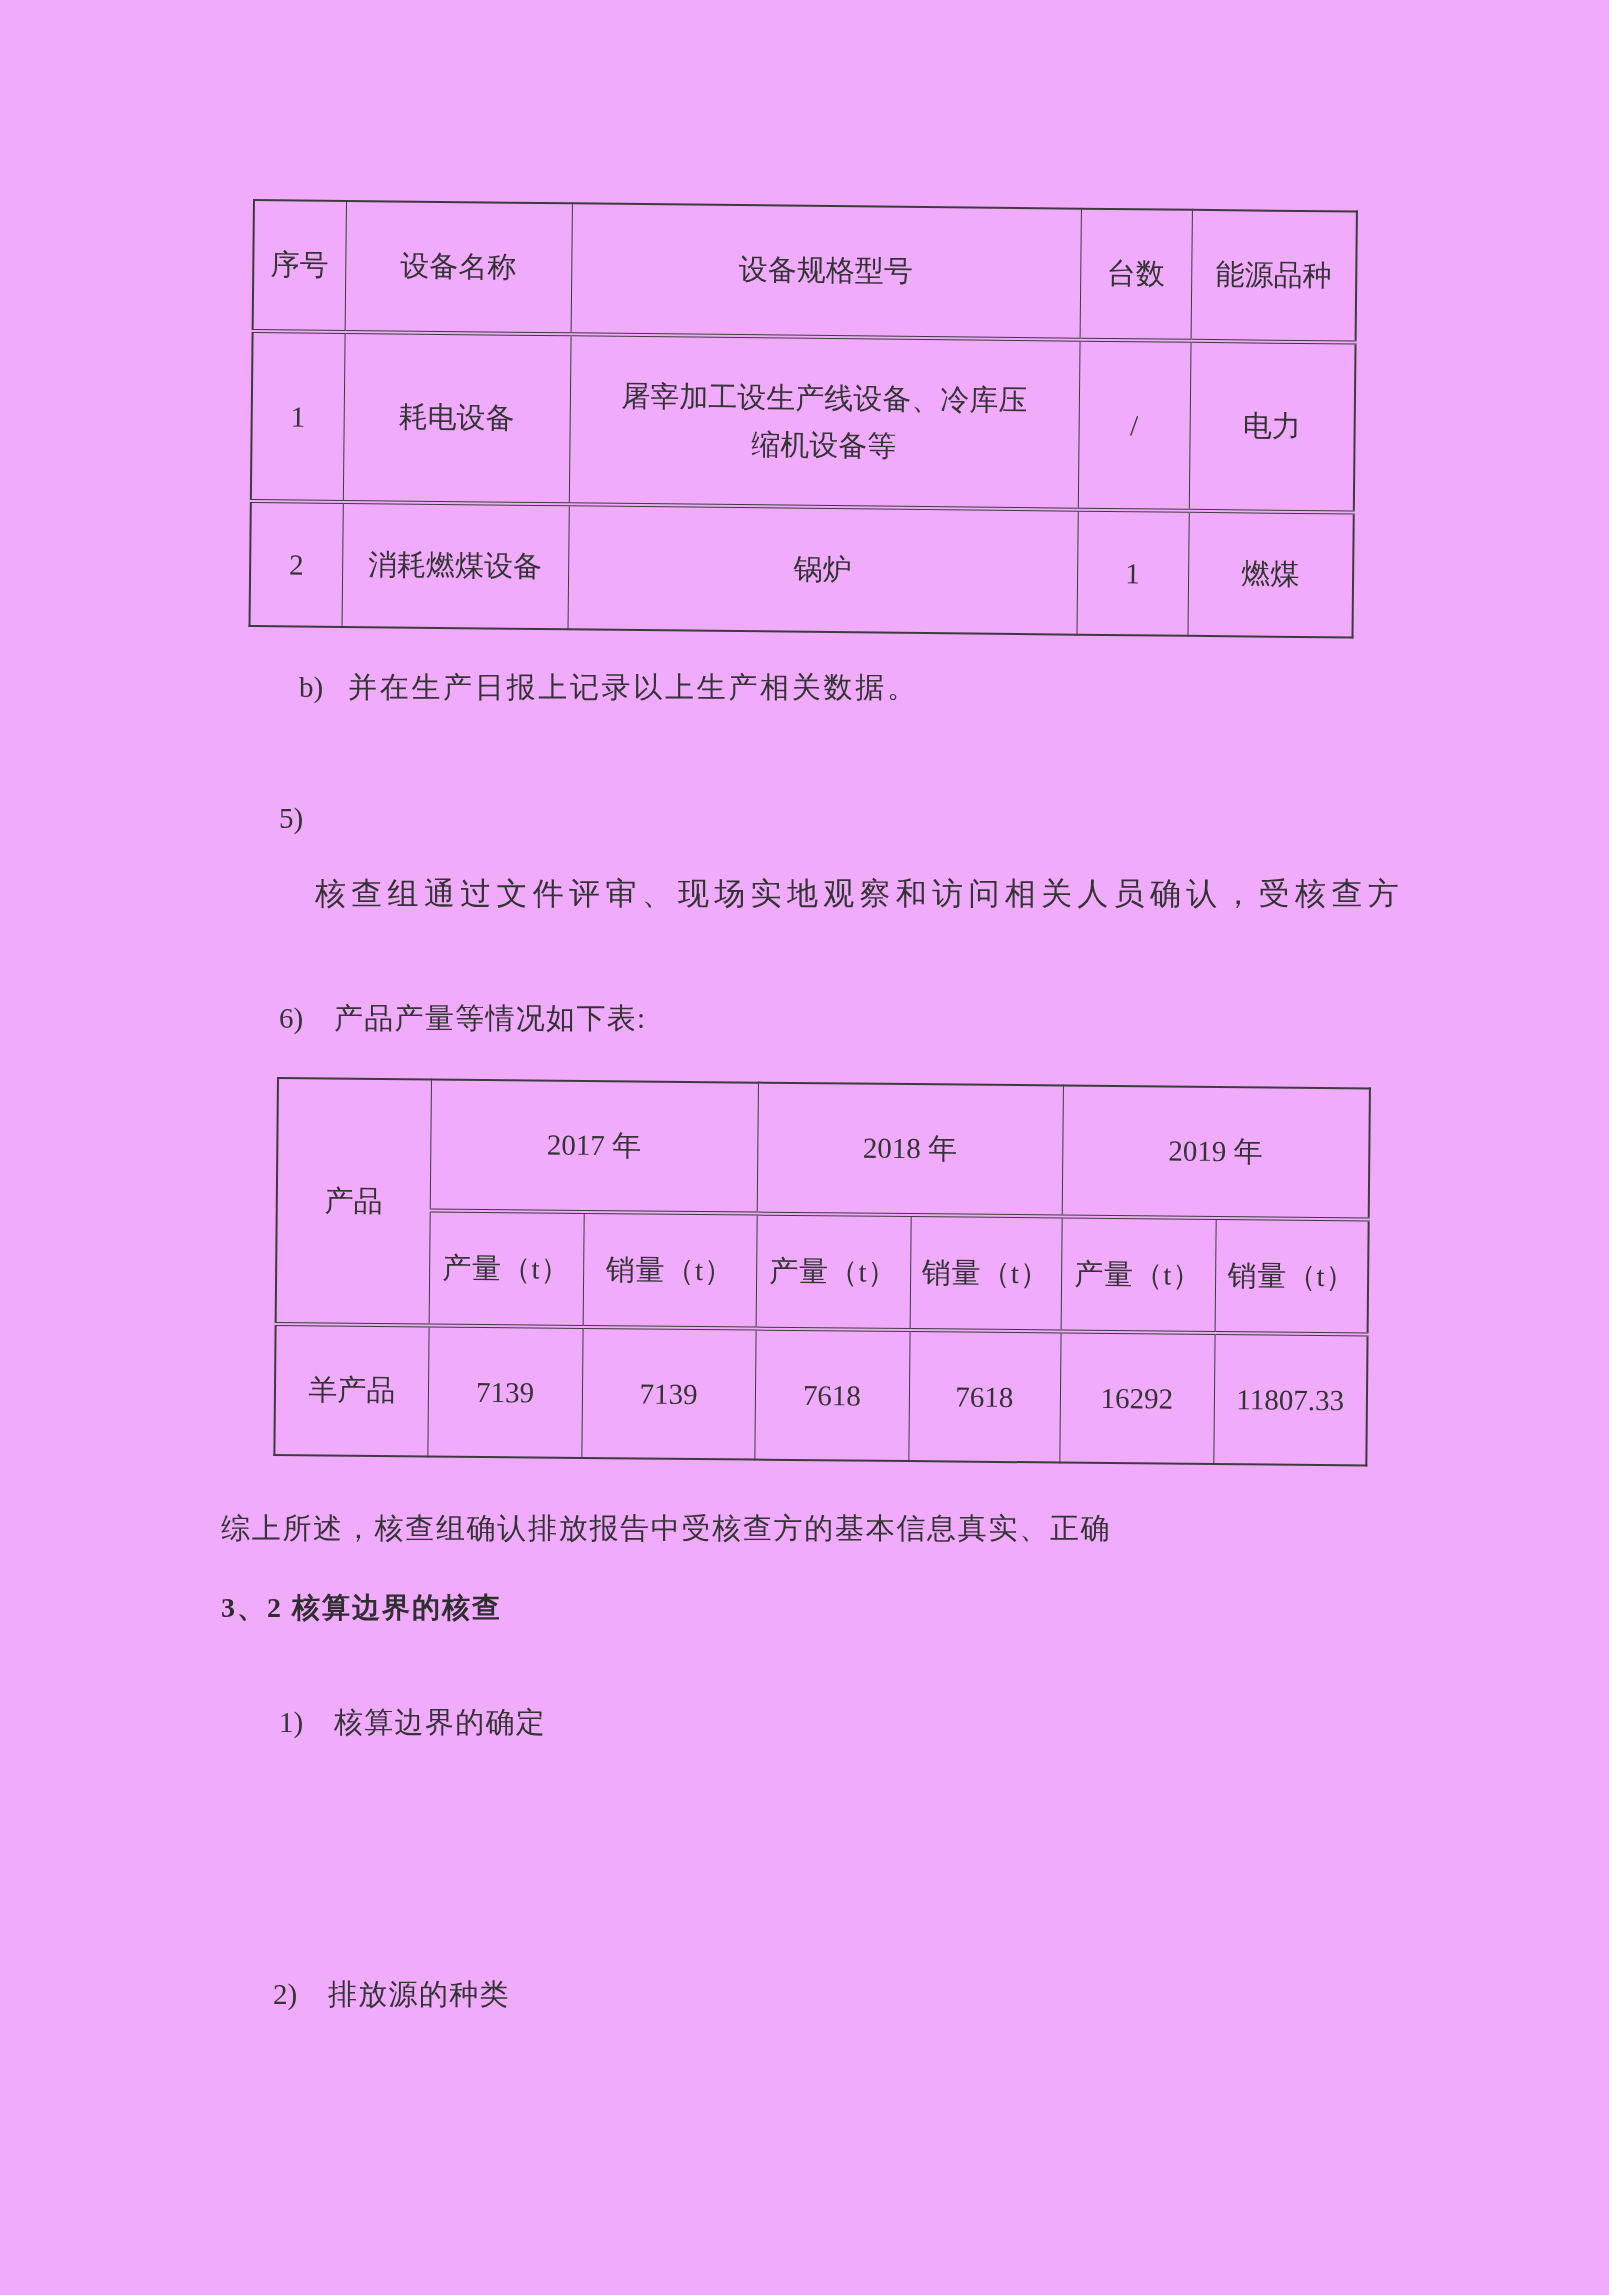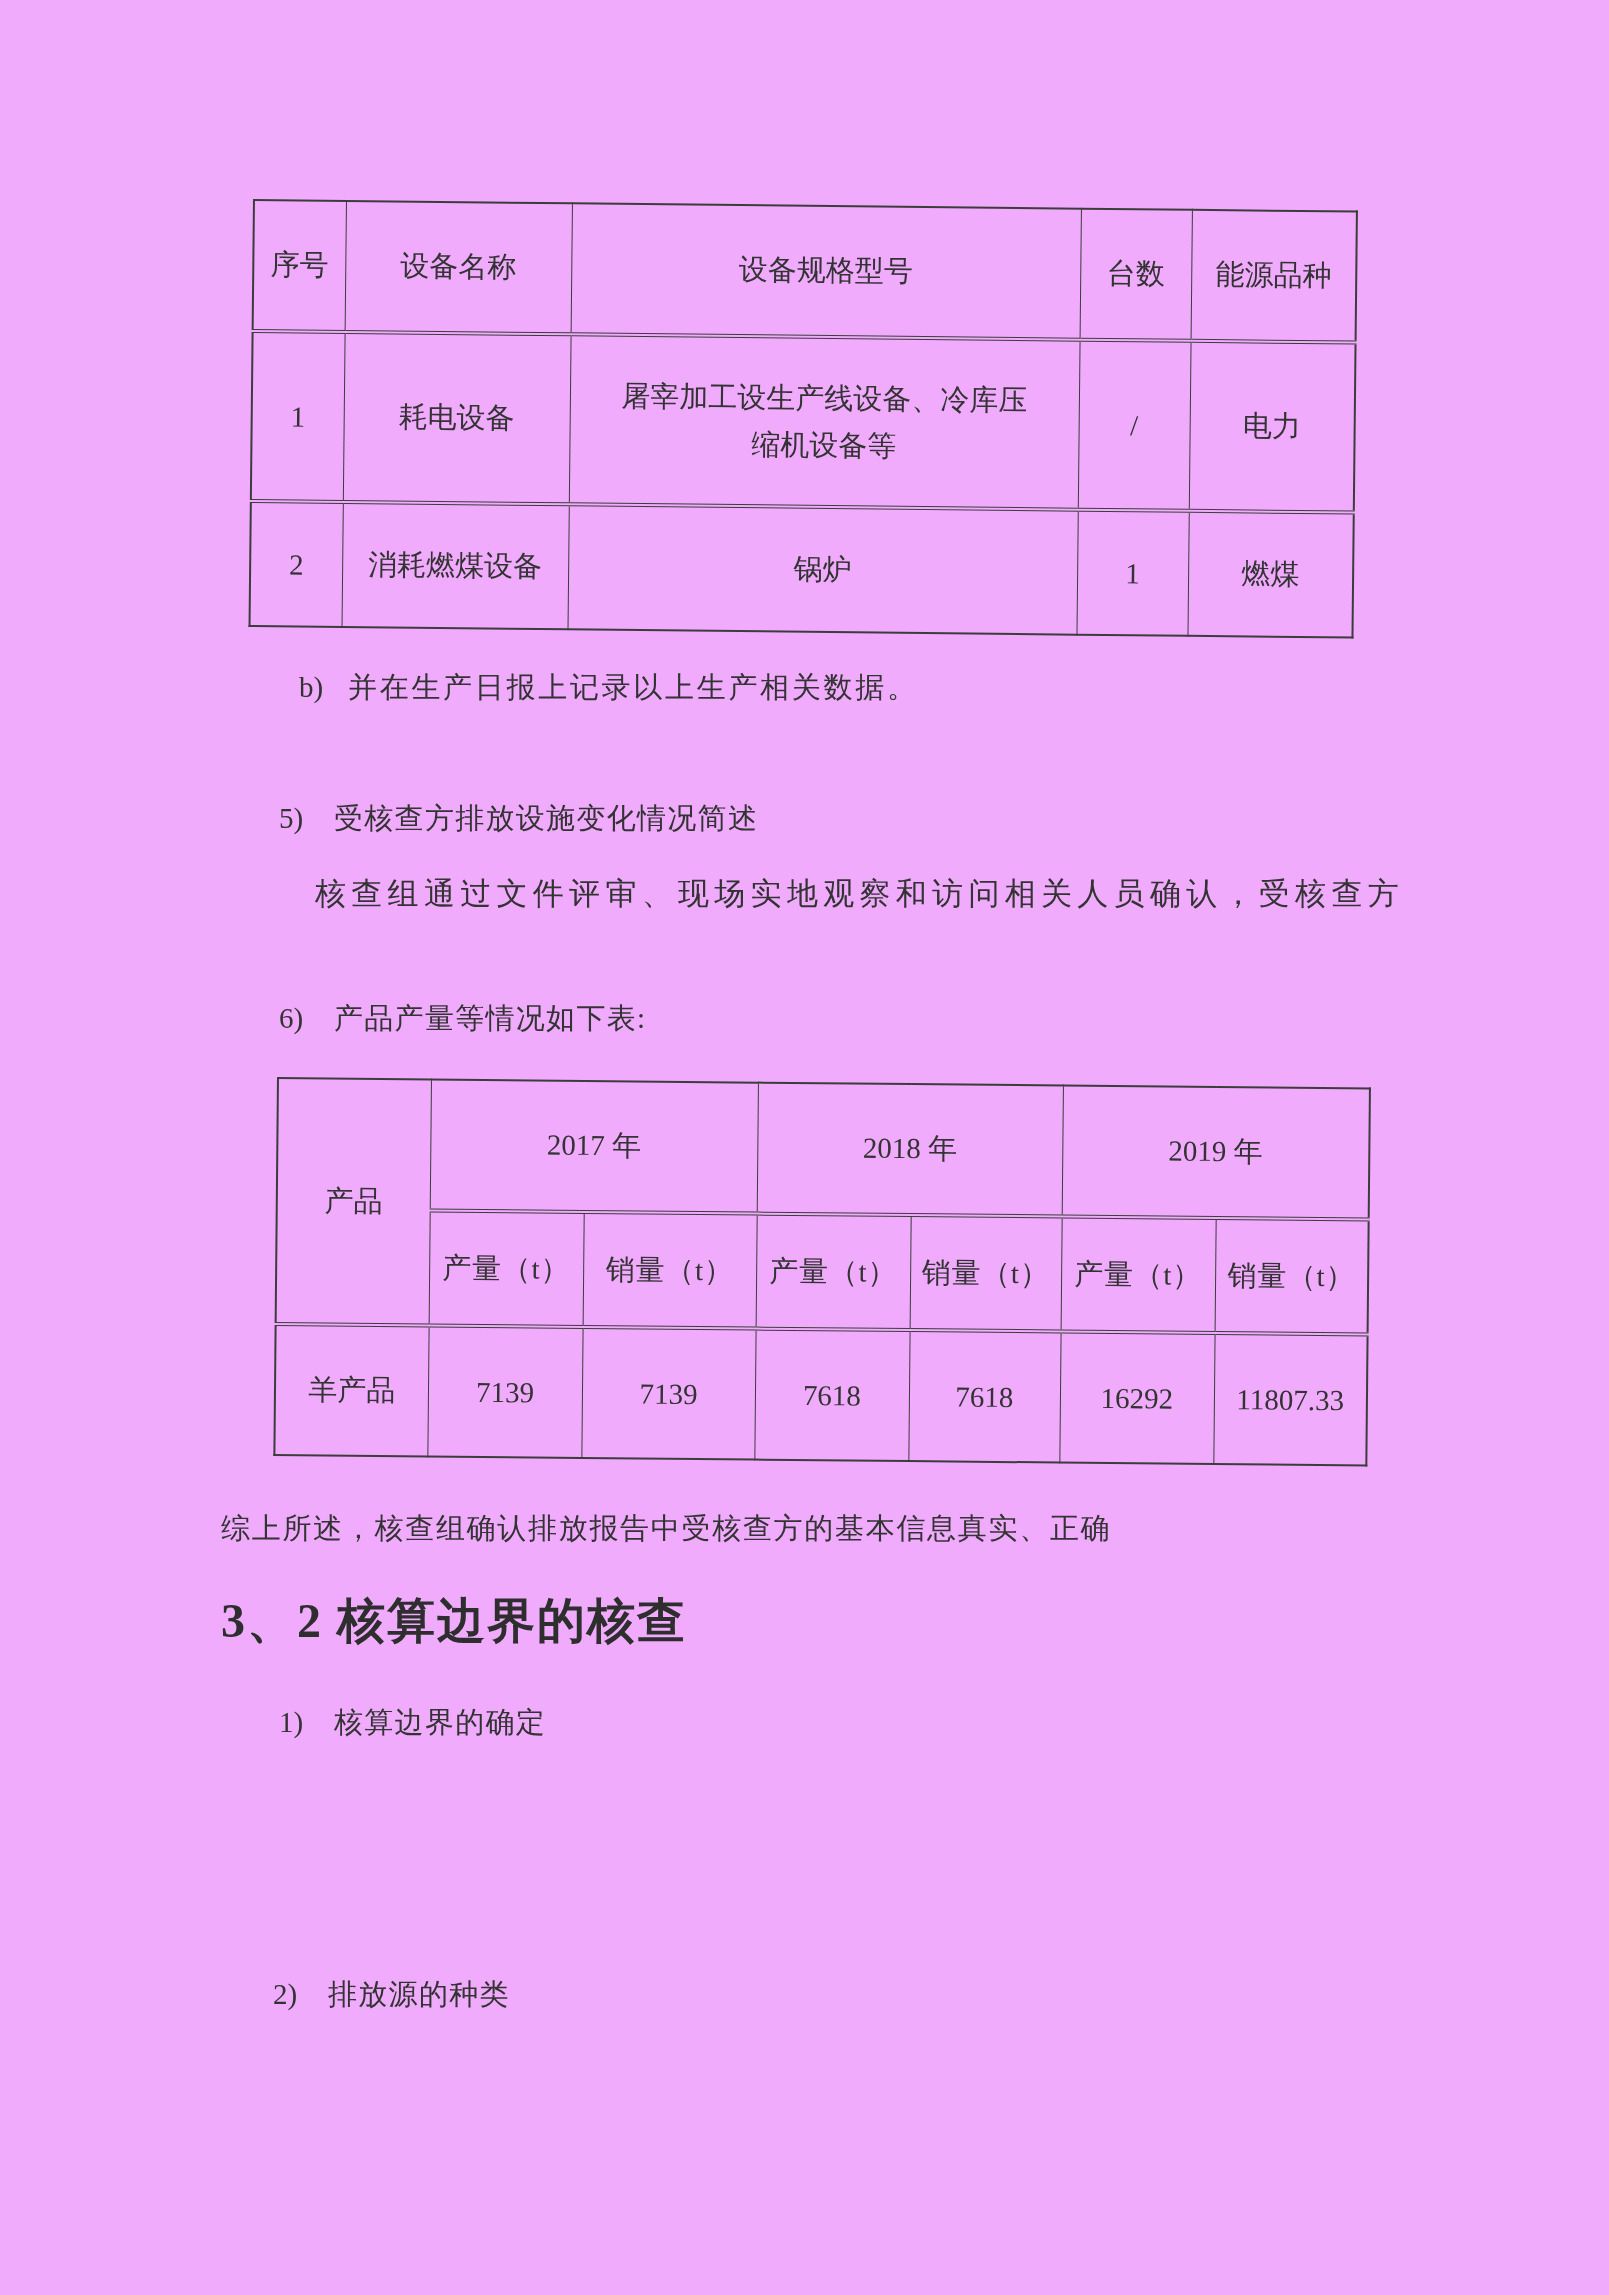--- a/index.html
+++ b/index.html
@@ -47,21 +47,21 @@
   .para .pline{white-space:nowrap;}
   .para .indent{text-indent:94px;}
   .hang{display:flex;align-items:flex-start;font-size:29px;line-height:48px;}
   .hang .lbl{flex:0 0 49px;white-space:nowrap;}
   .hang .txt{letter-spacing:2.7px;white-space:nowrap;}
   .item{display:flex;font-size:29px;line-height:35px;}
   .item .lbl{flex:0 0 55px;}
   .item .txt{letter-spacing:1.3px;white-space:nowrap;}
   #summary-line{font-size:29px;letter-spacing:1.7px;white-space:nowrap;}
   #section-heading{
-    font-size:48px;font-weight:bold;letter-spacing:2px;
+    font-size:28px;font-weight:bold;letter-spacing:2px;
     color:#2e2e2e;white-space:nowrap;
   }
 </style>
 </head>
 <body>
 
 <div id="canvas">
 
   <table id="table1">
     <colgroup>
@@ -98,21 +98,20 @@
 
   <div class="abs hang" style="left:299px;top:663px;width:1096px;">
     <span class="lbl">b)</span>
     <span class="txt">
       <span style="display:block;">并在生产日报上记录以上生产相关数据。</span>
     </span>
   </div>
 
   <div class="abs item" style="left:279px;top:801px;">
     <span class="lbl">5)</span>
-    <span class="txt">受核查方排放设施变化情况简述</span>
   </div>
 
   <div class="abs para" style="left:221px;top:869px;width:1176px;">
     <div class="pline indent">核查组通过文件评审、现场实地观察和访问相关人员确认，受核查方</div>
   </div>
 
   <div class="abs item" style="left:279px;top:1001px;">
     <span class="lbl">6)</span>
     <span class="txt">产品产量等情况如下表:</span>
   </div>

